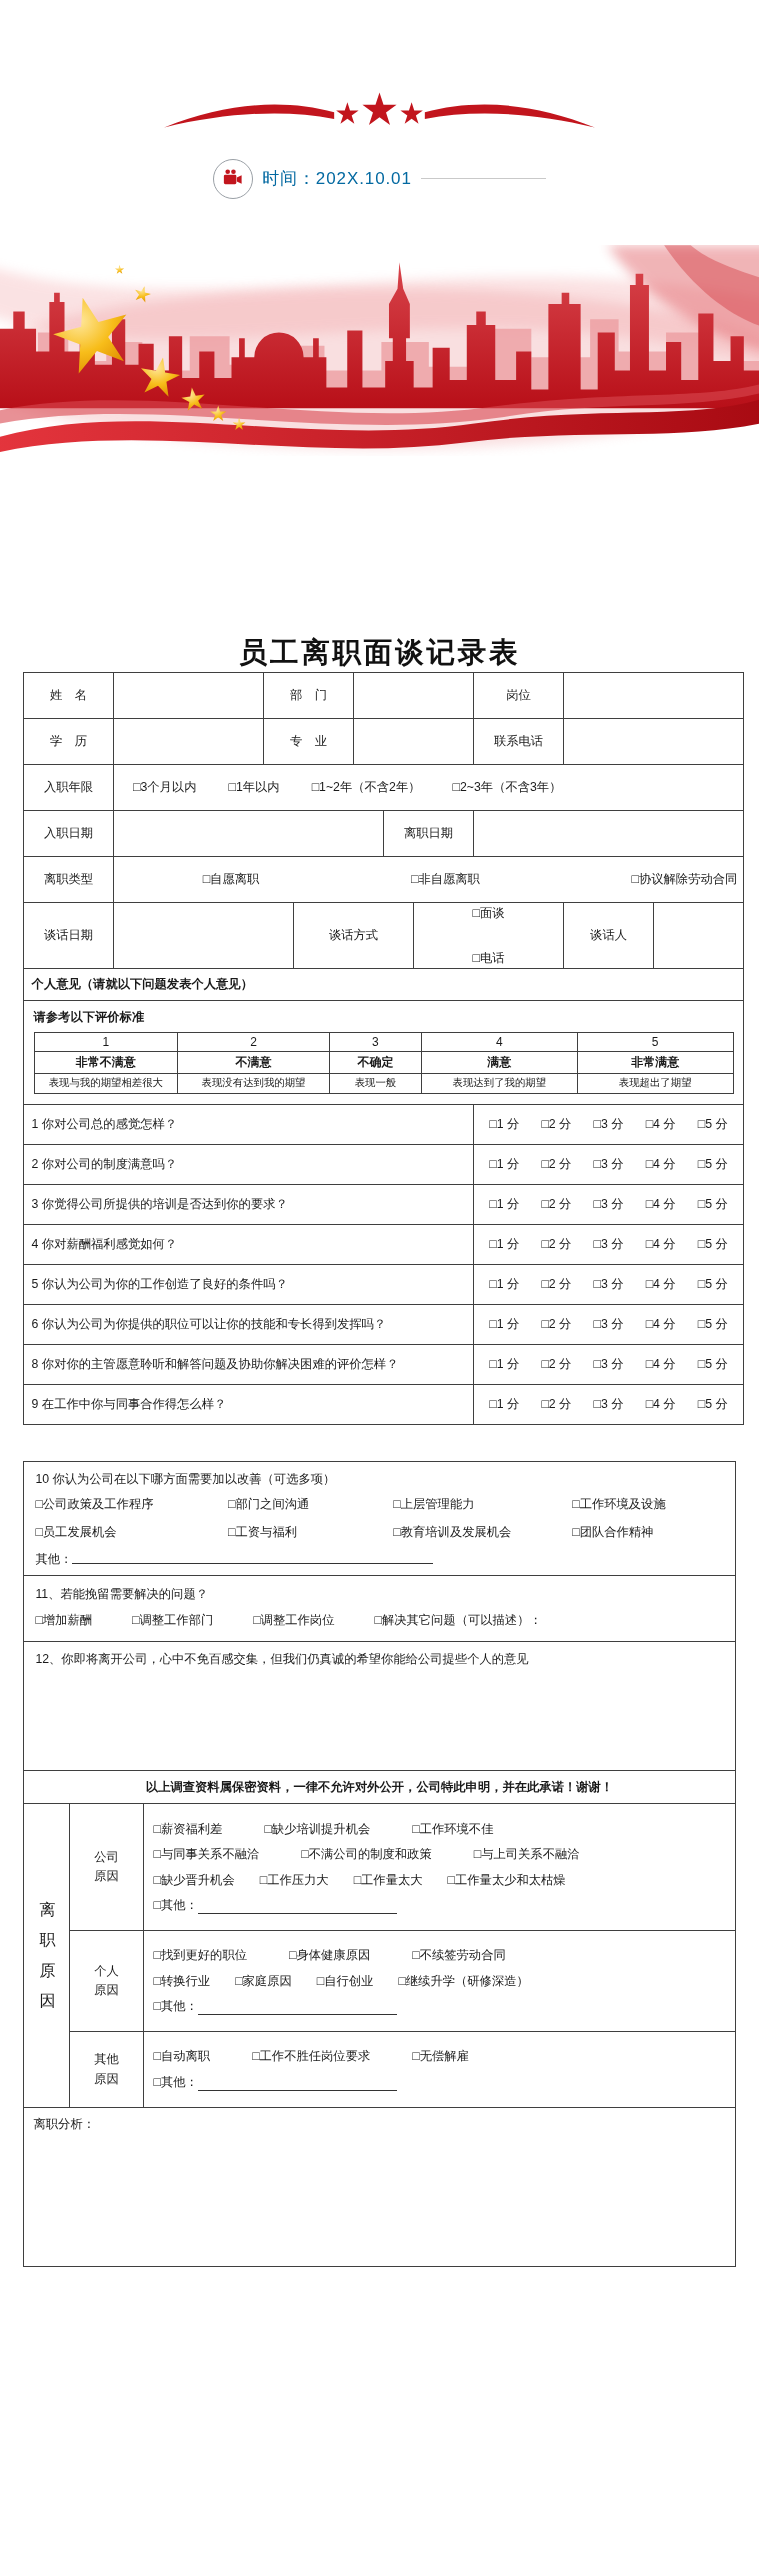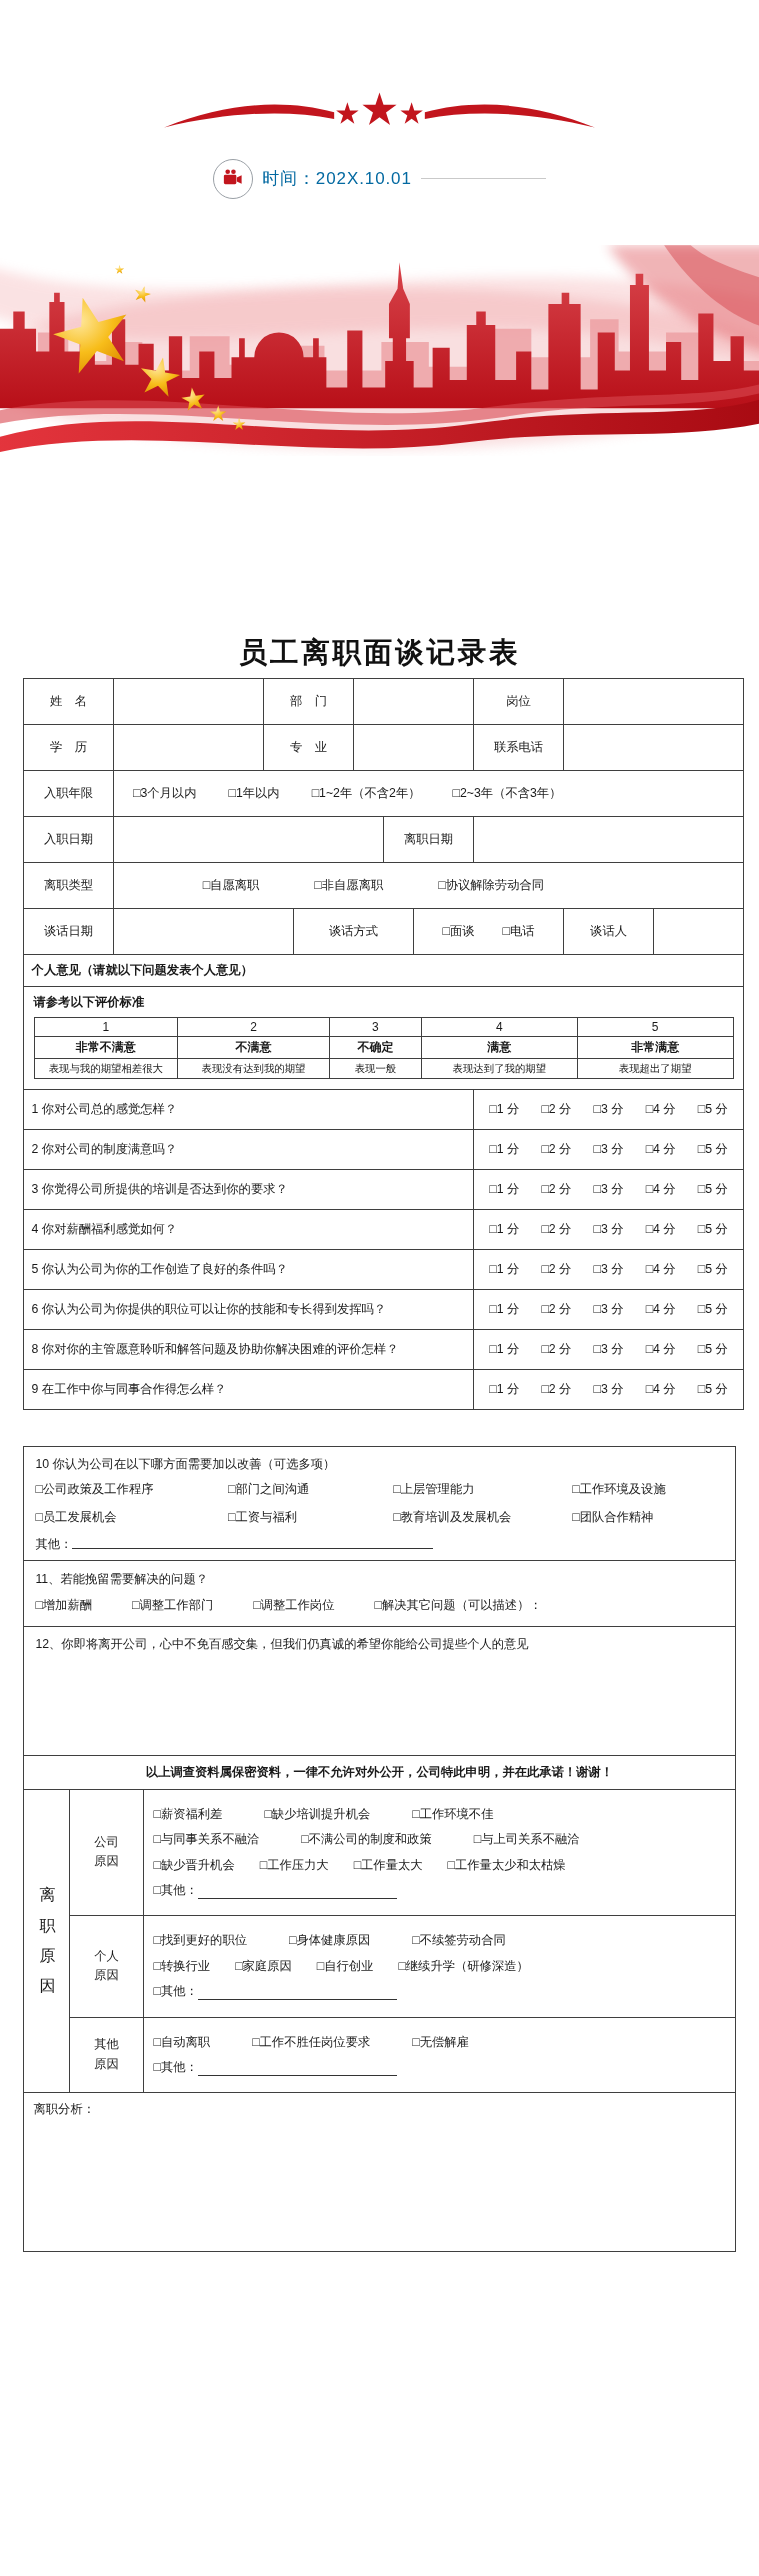--- a/index.html
+++ b/index.html
@@ -10,30 +10,30 @@
   }
   .stars-divider { display:block; margin:83px auto 0; }
   .time-row { display:flex; align-items:center; justify-content:center; margin-top:5.7px; height:44px; gap:9.5px; }
   .time-badge { width:40px; height:40px; border:1.9px solid #9aa0a6; border-radius:50%;
     display:flex; align-items:center; justify-content:center; background:#fff; flex:0 0 40px; }
   .time-text { font-size:17px; color:#0369a1; letter-spacing:0.9px; white-space:nowrap; }
   .time-line { width:125px; height:0.9px; background:#c9c9c9; }
   .banner { display:block; margin-top:44px; }
   .title { margin:178px 0 0; text-align:center; font-size:28.5px; font-weight:bold;
     letter-spacing:2.8px; color:#111; }
-  .sheet { width:713px; margin:6px auto 0; }
+  .sheet { width:713px; margin:0 auto 0; }
   table { border-collapse:collapse; width:712px; table-layout:fixed; }
   td { border:0.9px solid #3f3f3f; font-size:12.3px; padding:1.9px 5.7px; vertical-align:middle; overflow:hidden; }
   .lab { text-align:center; }
   .r-std td { height:46px; }
   .opt-flex { display:flex; align-items:center; }
   .chk { white-space:nowrap; }
   .tenure-flex { gap:32px; padding-left:13.3px; }
-  .type-flex { gap:55px; padding-left:83px; }
-  .method-flex { gap:28px; justify-content:center; }
+  .type-flex { gap:55px; padding-left:83px;justify-content:space-between; }
+  .method-flex { gap:28px; justify-content:center;flex-direction:column; }
   .sec-row td { height:32px; font-weight:bold; padding-left:7.6px; }
   .scale-cell { padding:7.6px 9.5px 9.5px; }
   .scale-intro { font-weight:bold; font-size:12.3px; margin-bottom:5.7px; }
   .scale-tbl { width:100%; }
   .scale-tbl td { text-align:center; }
   .scale-tbl .num td, .num { height:19px; font-size:12px; }
   .lvl { font-weight:bold; font-size:12px; height:19px; }
   .desc { font-size:10.4px; padding:2.8px 1.9px; height:19px; }
   .q-row td { height:40px; }
   .q-cell { padding-left:7.6px; }

